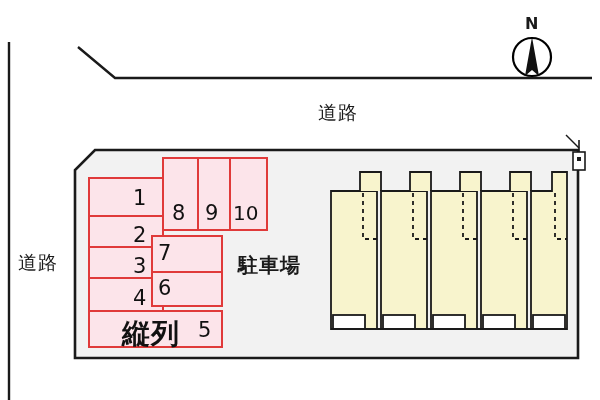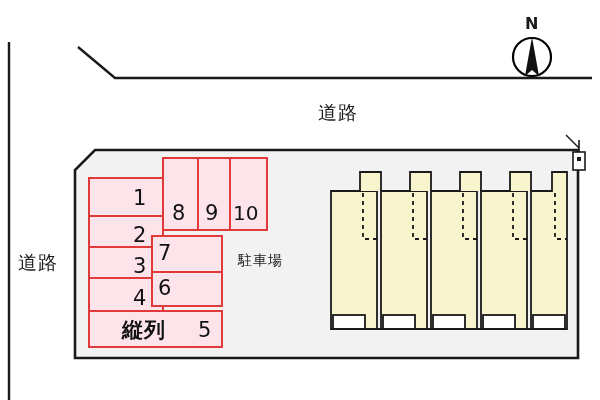--- a/index.html
+++ b/index.html
@@ -43,22 +43,22 @@
     font-size: 19px;
     letter-spacing: 1px;
   }
   .lbl-delivery {
     left: 452px; top: 118px;
     font-size: 18px;
     letter-spacing: 0px;
   }
   .lbl-parking {
     left: 238px; top: 252px;
-    font-size: 14px;
-    font-weight: 400;
+    font-size: 20px;
+    font-weight: 700;
     letter-spacing: 1px;
   }
   .lbl-bicycle {
     left: 242px; top: 318px;
     font-size: 19px;
     font-weight: 600;
     letter-spacing: 1px;
     background: #ffffff;
     border: 2px solid #1a1a1a;
     padding: 2px 3px 3px 3px;
@@ -75,21 +75,21 @@
     font-size: 21px;
     font-family: "DejaVu Sans", "Liberation Sans", sans-serif;
     line-height: 1;
   }
   .stall-num.small {
     font-size: 20px;
   }
   .tandem-label {
     position: absolute;
     color: #111111;
-    font-size: 21px;
+    font-size: 28px;
     font-weight: 600;
     letter-spacing: 1px;
     line-height: 1;
   }
 </style>
 </head>
 <body>
 
 <div id="stage">
 

